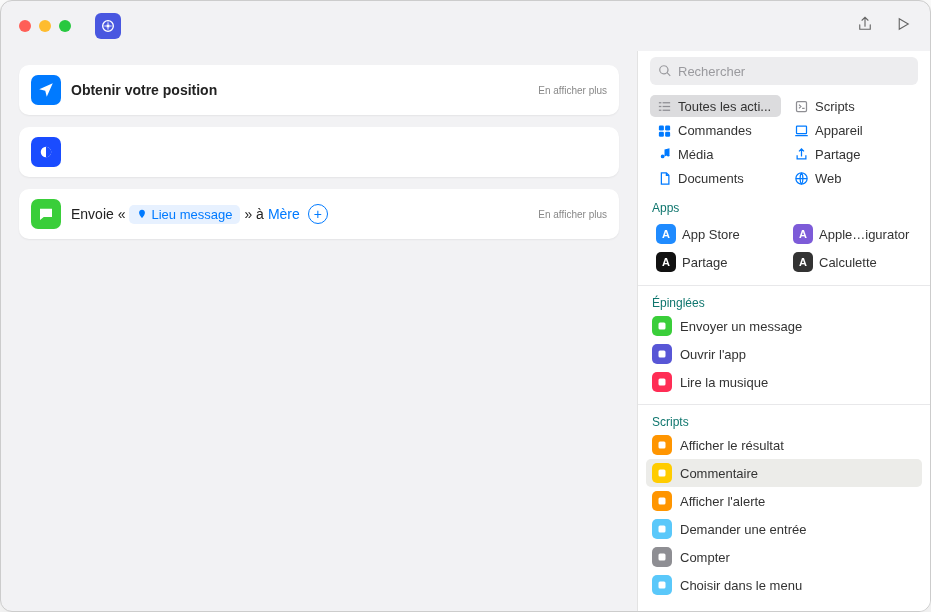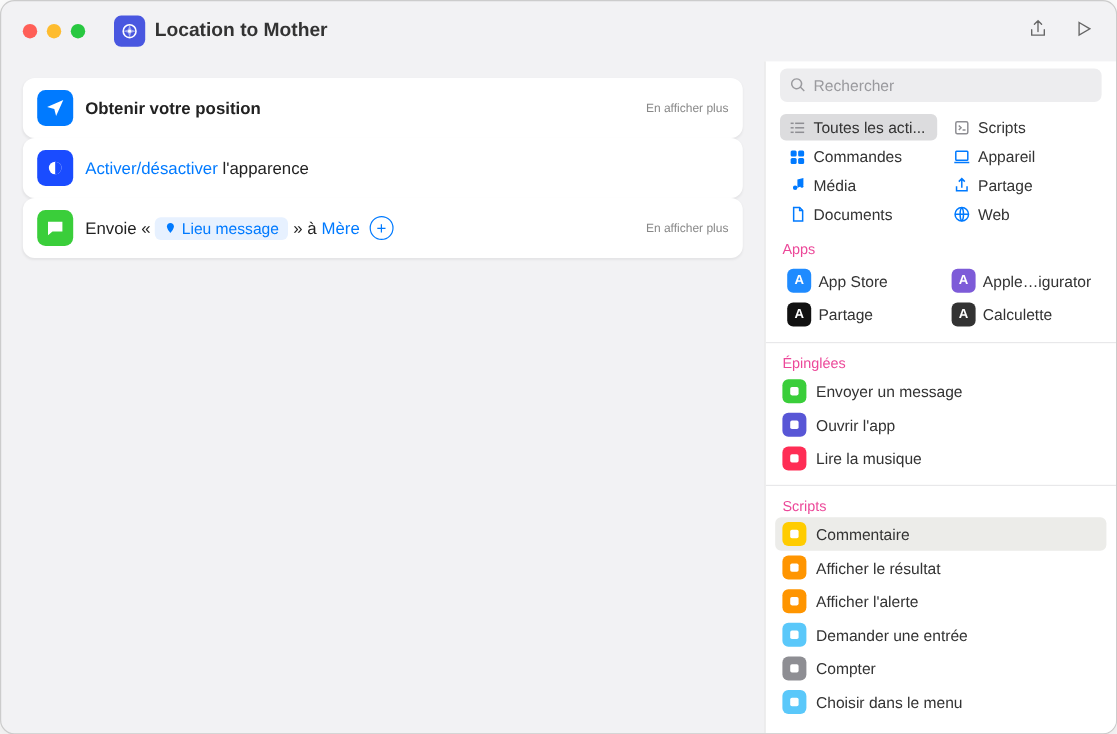--- a/index.html
+++ b/index.html
@@ -11,21 +11,21 @@
 .dot.red{background:#ff5f57}
 .dot.yellow{background:#febc2e}
 .dot.green{background:#28c840}
 .title-icon{width:26px;height:26px;border-radius:6px;background:#4957e0;margin-left:24px;display:flex;align-items:center;justify-content:center}
 .title-icon svg{width:16px;height:16px;fill:#fff}
 .title{font-size:16px;font-weight:600;color:#333;margin-left:8px}
 .toolbar-right{position:absolute;right:18px;display:flex;gap:20px;align-items:center}
 .toolbar-right svg{width:18px;height:18px;fill:none;stroke:#666;stroke-width:1.5}
 .body{flex:1;display:flex;overflow:hidden}
 .main{flex:1;padding:14px 18px;overflow-y:auto}
-.card{background:#fff;border-radius:10px;padding:10px 12px;display:flex;align-items:center;box-shadow:0 1px 2px rgba(0,0,0,0.06)}
+.card{background:#fff;border-radius:10px;padding:10px 12px;margin-bottom:12px;display:flex;align-items:center;box-shadow:0 1px 2px rgba(0,0,0,0.06)}
 .card-icon{width:30px;height:30px;border-radius:7px;display:flex;align-items:center;justify-content:center;flex-shrink:0}
 .card-icon svg{width:18px;height:18px;fill:#fff}
 .card-icon.blue{background:#007aff}
 .card-icon.darkblue{background:#1a4cff}
 .card-icon.green{background:#3ace3a}
 .card-content{margin-left:10px;font-size:14px;color:#222;display:flex;align-items:center;gap:4px;flex-wrap:wrap}
 .token{color:#007aff;font-weight:500}
 .pill{background:#e7f1ff;color:#007aff;padding:2px 8px;border-radius:5px;font-size:13px;display:inline-flex;align-items:center;gap:4px}
 .pill svg{width:10px;height:10px;fill:#007aff}
 .add-btn{width:20px;height:20px;border-radius:50%;border:1px solid #007aff;color:#007aff;display:flex;align-items:center;justify-content:center;font-size:14px;margin-left:4px}
@@ -33,21 +33,21 @@
 .sidebar{width:293px;background:#fff;border-left:1px solid #e3e3e3;display:flex;flex-direction:column}
 .search{margin:6px 12px;position:relative}
 .search input{width:100%;height:28px;border-radius:6px;border:none;background:#ededef;padding:0 10px 0 28px;font-size:13px;color:#333}
 .search input::placeholder{color:#9a9a9e}
 .search svg{position:absolute;left:8px;top:7px;width:14px;height:14px;fill:#9a9a9e}
 .cats{display:grid;grid-template-columns:1fr 1fr;gap:2px 6px;padding:4px 12px 6px 12px}
 .cat{display:flex;align-items:center;gap:6px;padding:3px 6px;border-radius:5px;font-size:13px;color:#333;cursor:pointer;overflow:hidden;white-space:nowrap;text-overflow:ellipsis}
 .cat.selected{background:#dcdcde}
 .cat-ic{width:16px;height:16px;display:flex;align-items:center;justify-content:center;flex-shrink:0}
 .cat-ic svg{width:15px;height:15px}
-.section-label{font-size:12px;color:#ec4899;padding:6px 14px 2px;font-weight:500}
+.section-label{font-size:12px;color:#0f766e;padding:6px 14px 2px;font-weight:500}
 .list{padding:0 8px}
 .row{display:flex;align-items:center;gap:8px;padding:4px 6px;border-radius:5px;font-size:13px;color:#333;cursor:pointer}
 .row.hl{background:#ecece9}
 .app-ic{width:20px;height:20px;border-radius:5px;display:flex;align-items:center;justify-content:center;flex-shrink:0;font-size:11px;font-weight:600;color:#fff}
 .app-ic svg{width:12px;height:12px;fill:#fff}
 .scroll{overflow-y:auto;flex:1}
 .sep{height:1px;background:#e8e8ea;margin:4px 0}
 </style>
 </head>
 <body>
@@ -59,21 +59,20 @@
       <div class="dot yellow"></div>
       <div class="dot green"></div>
     </div>
     <div class="title-icon">
       <svg viewBox="0 0 24 24">
           <circle cx="12" cy="12" r="8" fill="none" stroke="#fff" stroke-width="2"></circle>
           <path d="M12 4l2 6 6 2-6 2-2 6-2-6-6-2 6-2z" fill="#fff" opacity="0.5"></path>
           <circle cx="12" cy="12" r="2" fill="#fff"></circle>
         </svg>
     </div>
-    <div class="title">Location to Mother</div>
     <div class="toolbar-right">
       <span><svg viewBox="0 0 24 24">
             <path d="M12 3v12M8 7l4-4 4 4M5 13v6h14v-6" stroke-linecap="round"></path>
           </svg></span>
       <span><svg viewBox="0 0 24 24">
             <path d="M7 5l12 7-12 7z"></path>
           </svg></span>
     </div>
   </div>
   <div class="body">
@@ -89,24 +88,20 @@
           </div>
         <div class="more">En afficher plus</div>
       </div>
       <div class="card">
         <div class="card-icon darkblue">
             <svg viewBox="0 0 24 24">
               <circle cx="12" cy="12" r="7" fill="#fff"></circle>
               <path d="M12 5a7 7 0 010 14z" fill="#1a4cff"></path>
             </svg>
           </div>
-        <div class="card-content">
-          <span class="token">Activer/désactiver</span>
-          <span>l'apparence</span>
-        </div>
       </div>
       <div class="card">
         <div class="card-icon green">
             <svg viewBox="0 0 24 24">
               <path d="M4 5h16v11H9l-5 4z"></path>
             </svg>
           </div>
         <div class="card-content">
           <span>Envoie «</span>
           <span class="pill">
@@ -253,35 +248,35 @@
                 <svg viewBox="0 0 24 24">
                   <rect x="5" y="5" width="14" height="14" rx="3"></rect>
                 </svg>
               </span>
               <span>Lire la musique</span>
             </div>
           </div>
         <div class="sep" style="margin-top:8px"></div>
         <div class="section-label">Scripts</div>
         <div class="list" id="scripts">
+            <div class="row">
+              <span class="app-ic" style="background:#ff9500">
+                <svg viewBox="0 0 24 24">
+                  <rect x="5" y="5" width="14" height="14" rx="3"></rect>
+                </svg>
+              </span>
+              <span>Afficher le résultat</span>
+            </div>
             <div class="row hl">
               <span class="app-ic" style="background:#ffcc00">
                 <svg viewBox="0 0 24 24">
                   <rect x="5" y="5" width="14" height="14" rx="3"></rect>
                 </svg>
               </span>
               <span>Commentaire</span>
-            </div>
-            <div class="row">
-              <span class="app-ic" style="background:#ff9500">
-                <svg viewBox="0 0 24 24">
-                  <rect x="5" y="5" width="14" height="14" rx="3"></rect>
-                </svg>
-              </span>
-              <span>Afficher le résultat</span>
             </div>
             <div class="row">
               <span class="app-ic" style="background:#ff9500">
                 <svg viewBox="0 0 24 24">
                   <rect x="5" y="5" width="14" height="14" rx="3"></rect>
                 </svg>
               </span>
               <span>Afficher l'alerte</span>
             </div>
             <div class="row">

